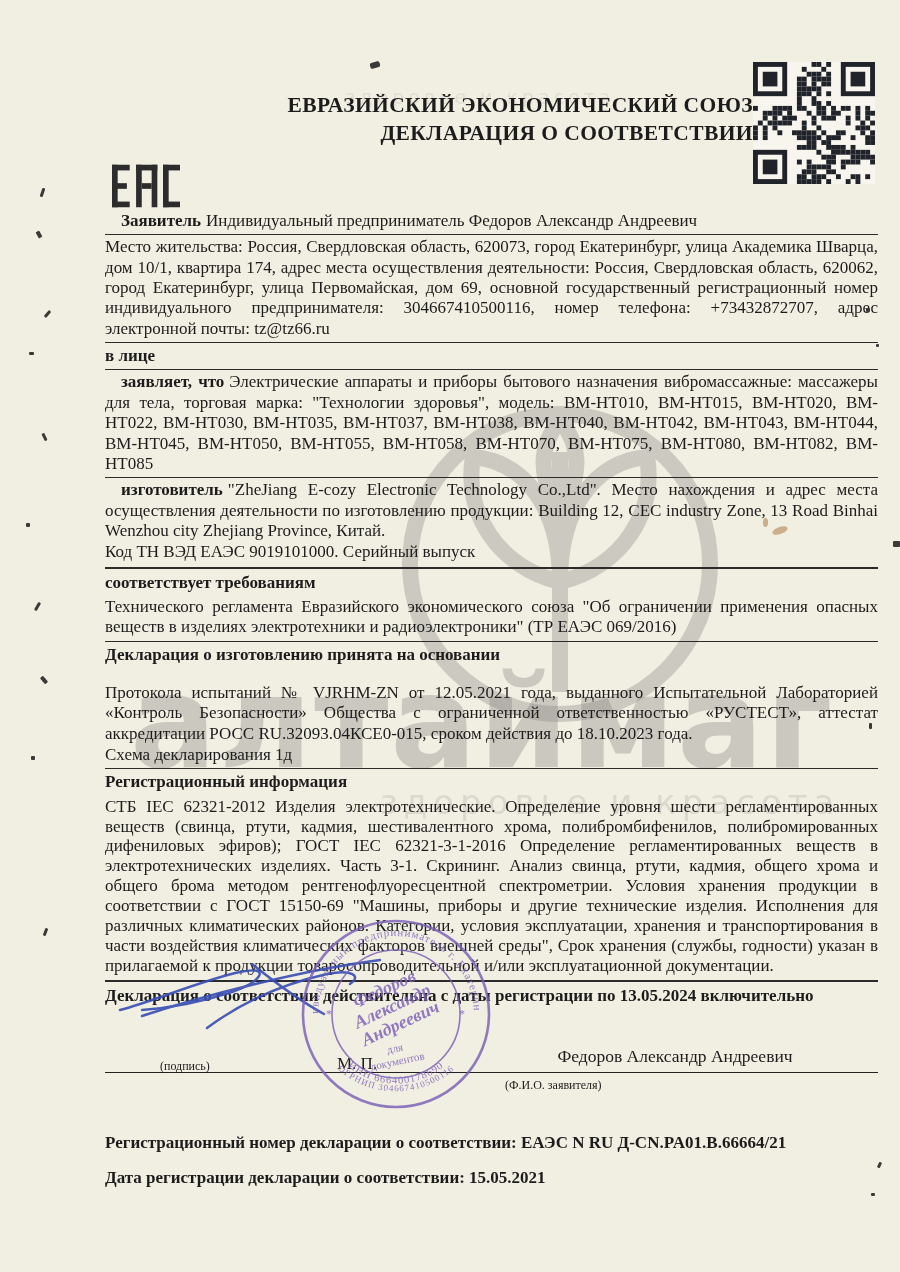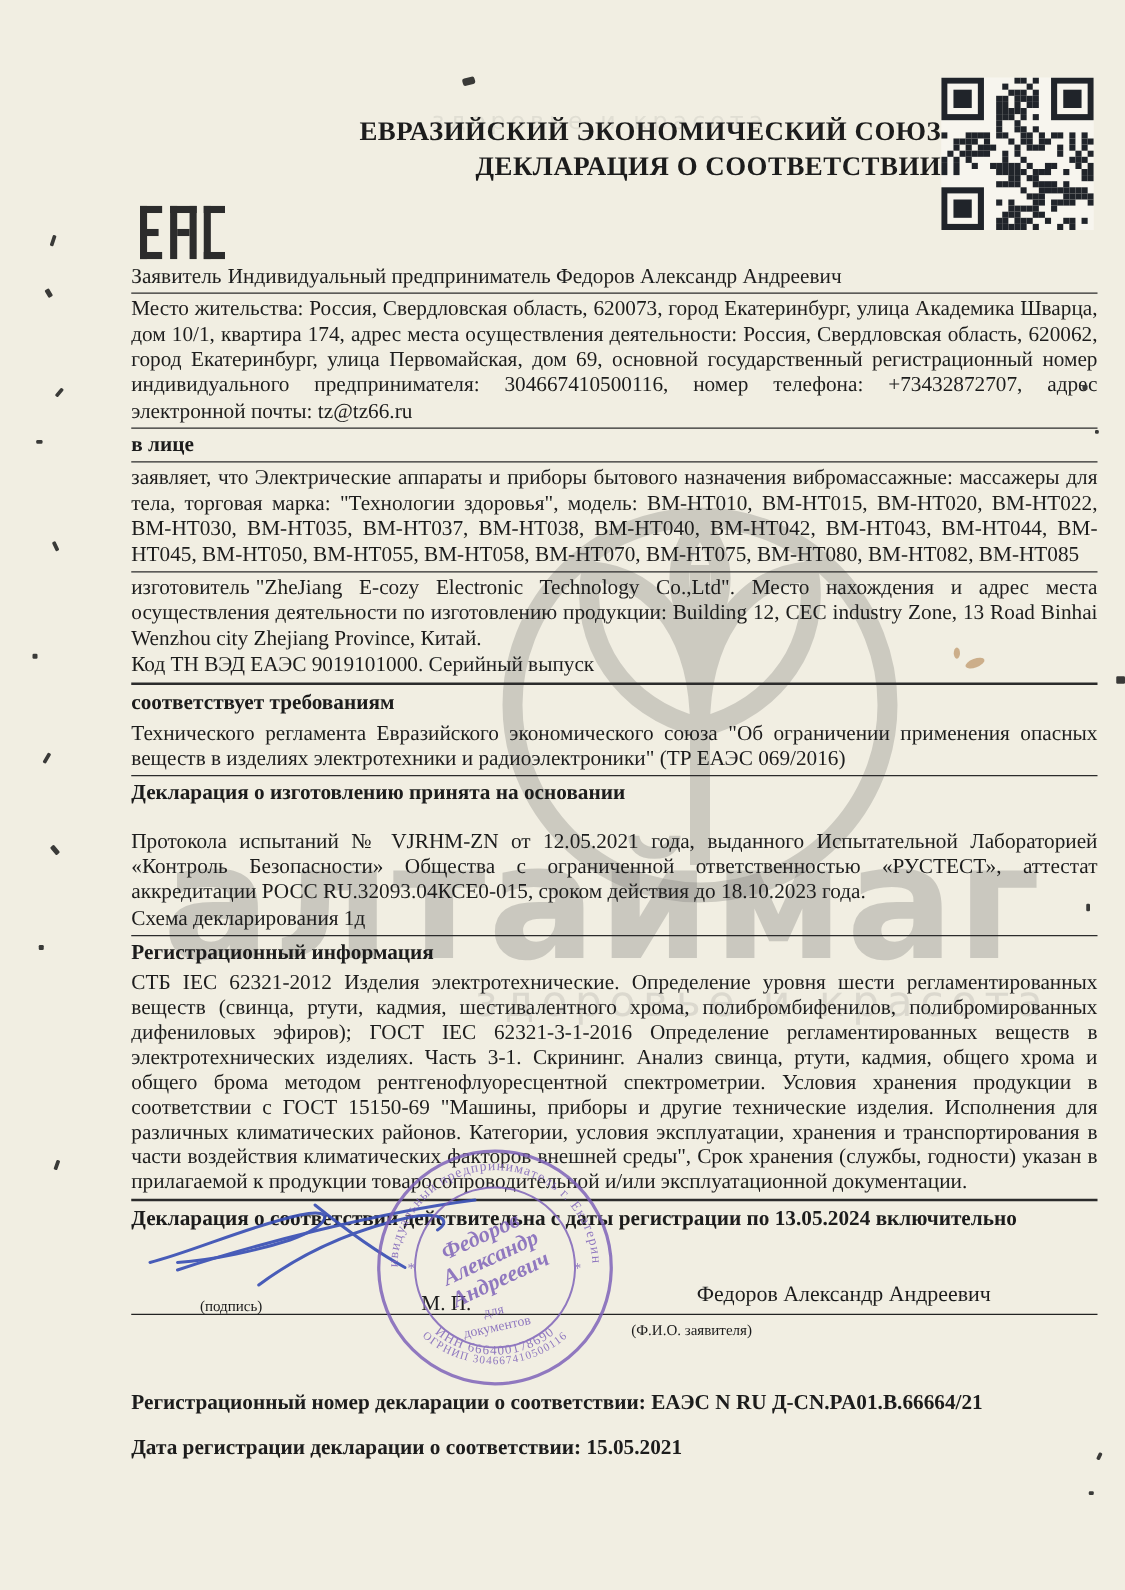--- a/index.html
+++ b/index.html
@@ -12,21 +12,21 @@
     position:relative;
   }
   .layer{position:absolute;inset:0;}
   #watermarks{z-index:0;}
   #content{position:absolute;left:105px;top:0;width:773px;z-index:1;}
   #overlays{z-index:2;pointer-events:none;}
   p{margin:0;}
   .title-block{margin-top:92px;width:648px;text-align:right;font-weight:bold;font-size:21.5px;line-height:1.3;letter-spacing:.4px;}
   .para{font-size:17px;line-height:1.2;text-align:justify;}
   .line17{font-size:17px;line-height:1.25;}
-  .lead{font-weight:normal;margin-right:5px;}
+  .lead{font-weight:bold;margin-right:5px;margin-left:16px;}
   .sep{border:none;border-top:1.6px solid #2b2b2b;margin:3px 0 2px 0;}
   .sep.thick{border-top-width:2.6px;margin:4px 0 3px 0;}
   .boldline{font-weight:bold;font-size:17px;line-height:1.25;}
   .tight{line-height:1.17;}
   .small-cap{font-size:12px;}
   
   .wm-brand{
     position:absolute;left:130px;top:648px;width:780px;
     font-family:"DejaVu Sans",sans-serif;font-weight:bold;
     font-size:128px;color:rgba(125,125,122,0.33);letter-spacing:2px;

